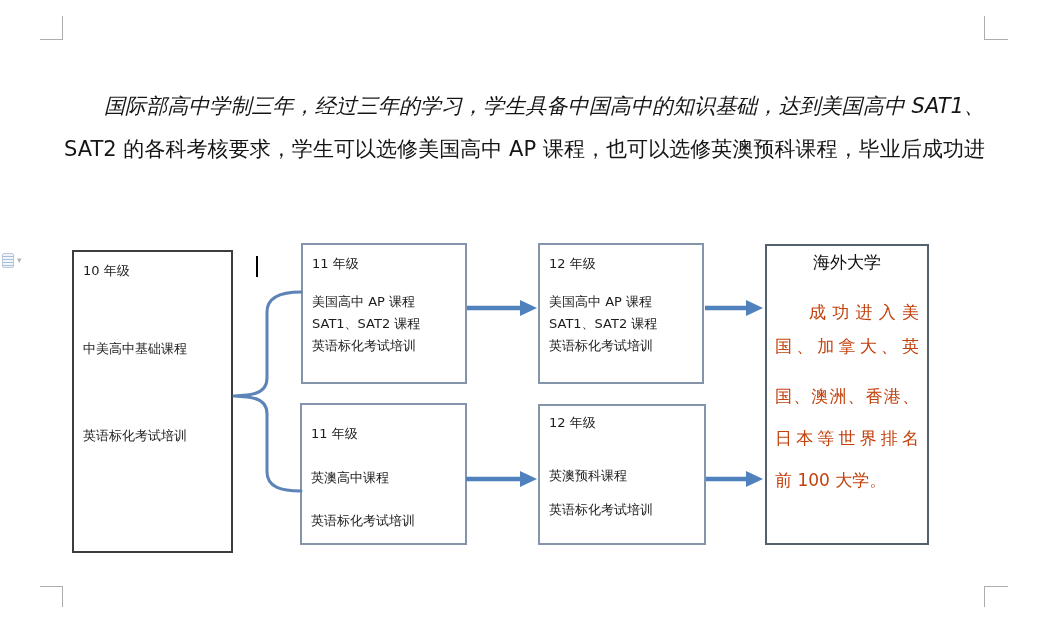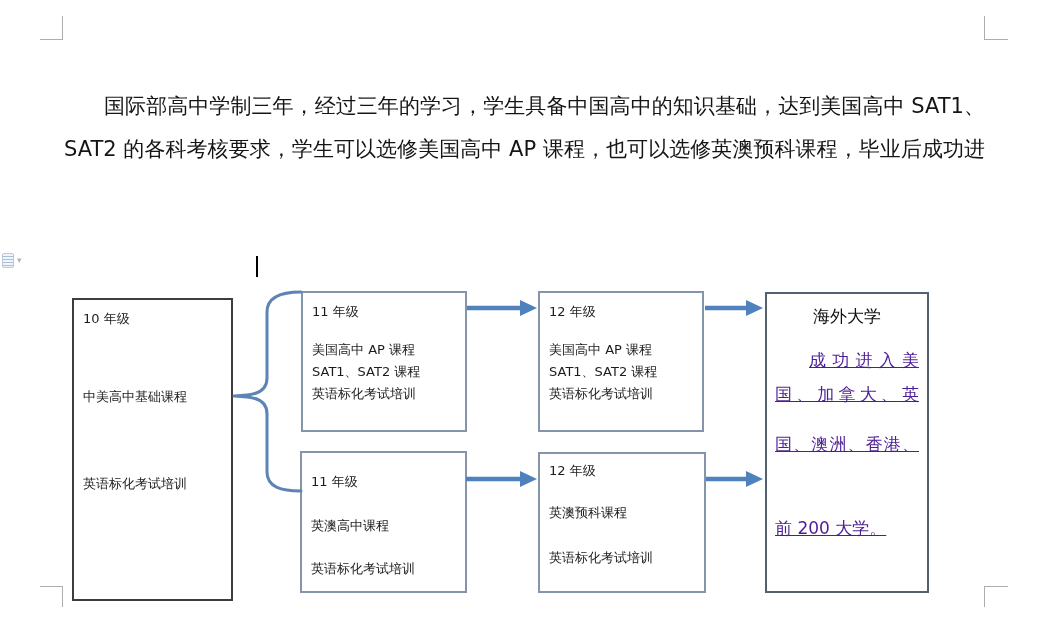--- a/index.html
+++ b/index.html
@@ -27,36 +27,36 @@
   
   .doc-title {
     position:absolute; left:64px; top:41px; width:921px; text-align:center;
     font-size:27px; font-weight:bold; line-height:34px; letter-spacing:1px; color:#111;
   }
 
   
   .intro { position:absolute; left:64px; top:85px; width:921px; font-size:21px; color:#151515; }
   .intro .pline { line-height:43px; text-align:justify; }
   .intro .pline.justify-full { text-align-last:justify; }
-  .intro .pline.first { text-indent:40px; }
+  .intro .pline.first { text-indent:40px;font-style:italic; }
 
   
-  .fbox { position:absolute; background:#fff;margin-top:48px; }
+  .fbox { position:absolute; background:#fff; }
   .fbox .btext { position:absolute; left:9px; right:6px; font-size:13px; line-height:18px; color:#1c1c1c; white-space:nowrap; }
   .box-g10   { left:72px;  top:250px; width:161px; height:303px; border:2px solid #3d3d3d; }
   .box-g11us { left:301px; top:243px; width:166px; height:141px; border:2px solid #8494a9; }
   .box-g11uk { left:300px; top:403px; width:167px; height:142px; border:2px solid #8494a9; }
   .box-g12us { left:538px; top:243px; width:166px; height:141px; border:2px solid #8494a9; }
   .box-g12uk { left:538px; top:404px; width:168px; height:141px; border:2px solid #8494a9; }
   .box-univ  { left:765px; top:244px; width:164px; height:301px; border:2px solid #55606e; }
 
-  .box-univ .uhead { position:absolute; left:0; right:0; top:10px; text-align:center; font-size:17px; line-height:24px; color:#111; }
+  .box-univ .uhead { position:absolute; left:0; right:0; top:4px; text-align:center; font-size:17px; line-height:24px; color:#111; }
   .box-univ .uline {
-    position:absolute; left:8px; right:8px; font-size:17px; line-height:24px; color:#4c1d95;
-    text-align:justify; text-align-last:justify;text-decoration:underline;
+    position:absolute; left:8px; right:8px; font-size:17px; line-height:24px; color:#c2410c;
+    text-align:justify; text-align-last:justify;
   }
   .box-univ .uline.first { text-indent:34px; }
   .box-univ .uline.last { text-align-last:left; }
 
   
   .caret { position:absolute; left:256px; top:256px; width:2px; height:21px; background:#000; }
 
   
   .connectors { position:absolute; left:0; top:0; width:1059px; height:631px; pointer-events:none; }
 </style>
@@ -104,30 +104,31 @@
 
   <div class="fbox box-g12us">
     <div class="btext" style="top:10px;">12 年级</div>
     <div class="btext" style="top:48px;">美国高中 AP 课程</div>
     <div class="btext" style="top:70px;">SAT1、SAT2 课程</div>
     <div class="btext" style="top:92px;">英语标化考试培训</div>
   </div>
 
   <div class="fbox box-g12uk">
     <div class="btext" style="top:8px;">12 年级</div>
-    <div class="btext" style="top:50px;">英澳预科课程</div>
+    <div class="btext" style="top:61px;">英澳预科课程</div>
     <div class="btext" style="top:95px;">英语标化考试培训</div>
   </div>
 
   <div class="fbox box-univ">
     <div class="uhead">海外大学</div>
     <div class="uline first" style="top:54px;">成功进入美</div>
     <div class="uline" style="top:88px;">国、加拿大、英</div>
     <div class="uline" style="top:138px;">国、澳洲、香港、</div>
-    <div class="uline last" style="top:222px;">前 200 大学。</div>
+    <div class="uline" style="top:180px;">日本等世界排名</div>
+    <div class="uline last" style="top:222px;">前 100 大学。</div>
   </div>
 
   <svg class="connectors" viewBox="0 0 1059 631" xmlns="http://www.w3.org/2000/svg">
 
     <path d="M301,292 C281,292 267,297 267,312 L267,378 C267,389 259,394 247,395 L234,396 L247,397 C259,398 267,403 267,414 L267,472 C267,487 281,491 301,491" fill="none" stroke="#5d84b6" stroke-width="3" stroke-linecap="round" stroke-linejoin="round"></path>
 
     <line x1="467" y1="308" x2="521" y2="308" stroke="#4f81bd" stroke-width="4.5"></line>
     <polygon points="520,300 537,308 520,316" fill="#4f81bd"></polygon>
 
     <line x1="466" y1="479" x2="521" y2="479" stroke="#4f81bd" stroke-width="4.5"></line>

